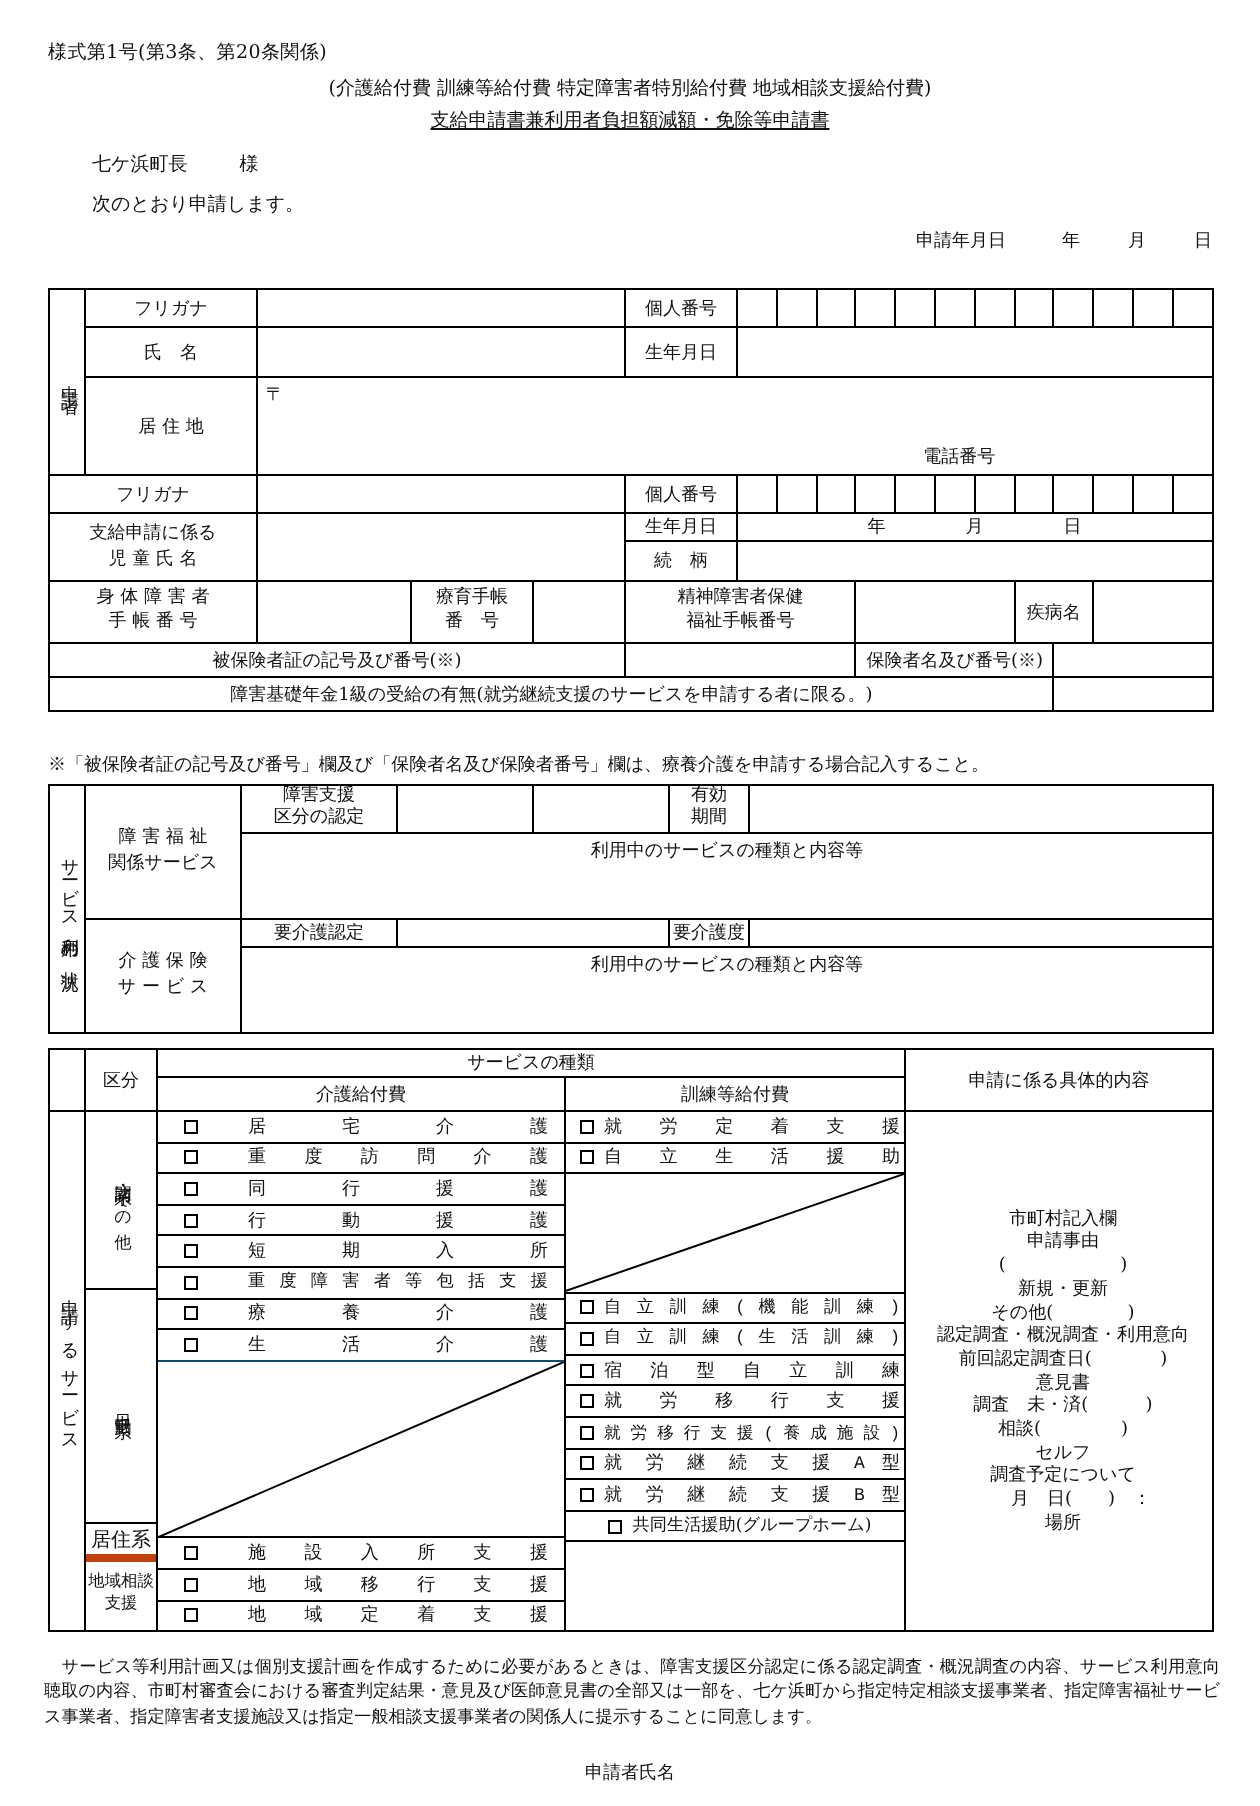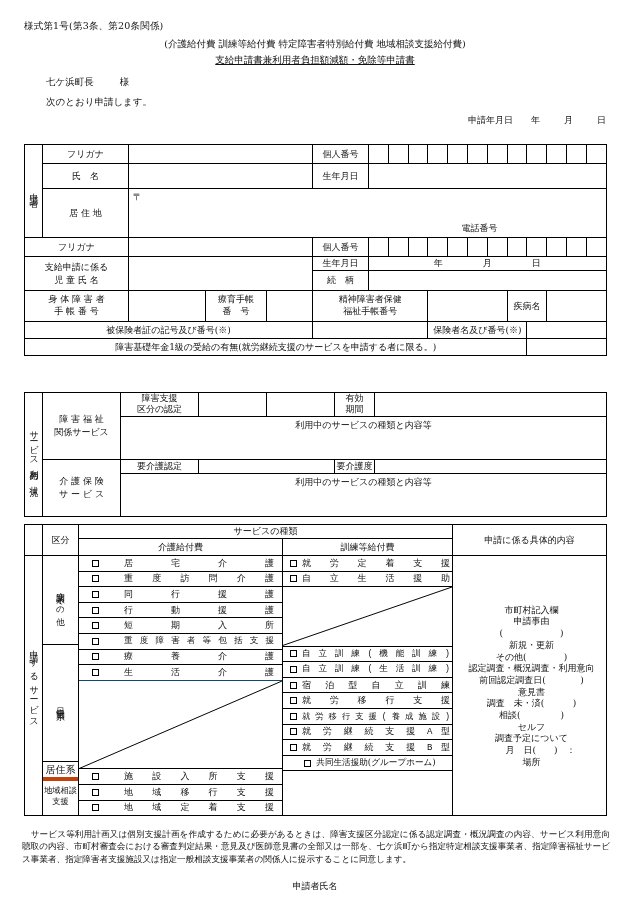--- a/index.html
+++ b/index.html
@@ -17,21 +17,21 @@
 
   
   .hdr-form-no{position:absolute;left:24px;top:20px;font-size:9.5px;letter-spacing:.2px;}
   .hdr-title1{position:absolute;left:0;top:38px;width:630px;text-align:center;font-size:9.5px;}
   .hdr-title2{position:absolute;left:0;top:54px;width:630px;text-align:center;font-size:9.5px;text-decoration:underline;}
   .hdr-addressee{position:absolute;left:46px;top:76px;font-size:9.5px;}
   .hdr-addressee .sama{margin-left:26px;}
   .hdr-lead{position:absolute;left:46px;top:96px;font-size:9.5px;}
   .hdr-date{position:absolute;right:24px;top:114px;font-size:9px;}
   .hdr-date span{display:inline-block;}
-  .hdr-date .lbl{margin-right:18px;}
+  .hdr-date .lbl{margin-right:28px;}
   .hdr-date .y{margin-right:24px;}
   .hdr-date .m{margin-right:24px;}
 
   
   table{border-collapse:collapse;table-layout:fixed;}
   .bx td,.bx th{border:1px solid #000;padding:0;font-weight:normal;font-size:9px;
     text-align:center;vertical-align:middle;}
   .vert{
     writing-mode:vertical-rl;
     text-orientation:upright;
@@ -221,20 +221,21 @@
       <td colspan="4"></td>
     </tr>
 
     <tr>
       <td colspan="12" style="height:16px">障害基礎年金1級の受給の有無(就労継続支援のサービスを申請する者に限る。)</td>
       <td colspan="4"></td>
     </tr>
   </tbody>
     </table>
 
+  <div class="note-line">※「被保険者証の記号及び番号」欄及び「保険者名及び保険者番号」欄は、療養介護を申請する場合記入すること。</div>
 
   <table class="bx" id="usage-table">
     <colgroup>
       <col style="width:18px">
         <col style="width:78px">
         <col style="width:78px">
       <col style="width:68px">
         <col style="width:68px">
         <col style="width:40px">
         <col style="width:232px">

